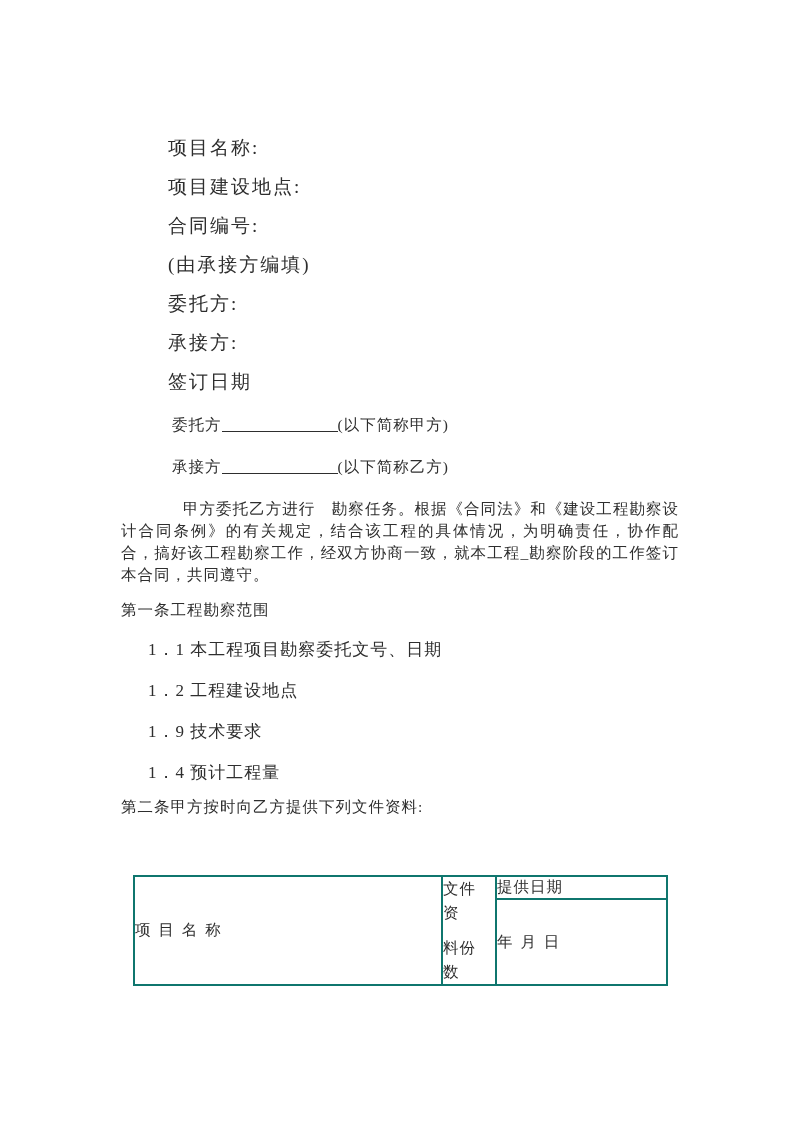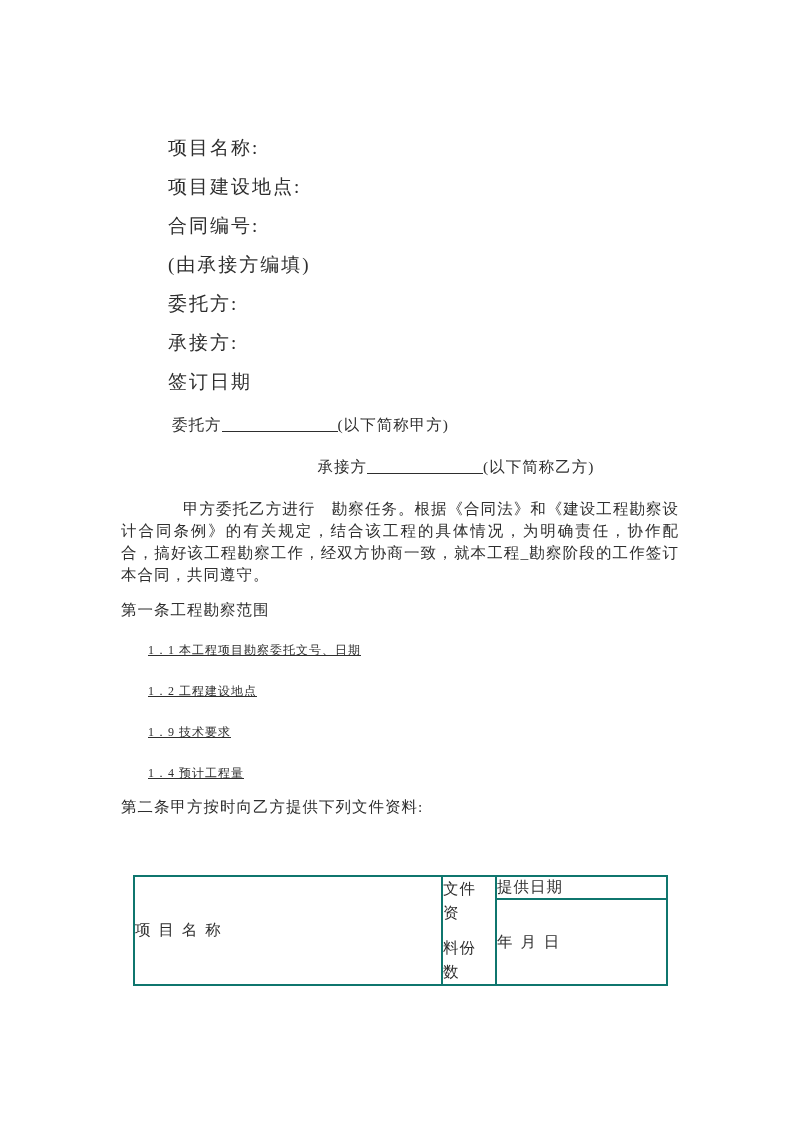--- a/index.html
+++ b/index.html
@@ -29,21 +29,21 @@
   }
   .hline.last { margin-bottom: 27px; }
 
   
   .pline {
     font-size: 15.5px; line-height: 16px;
     letter-spacing: 1px;
     margin: 0 0 26px 51px;
     white-space: nowrap;
   }
-  .pline.last { margin-bottom: 23px; text-align: center; }
+  .pline.last { margin-bottom: 23px; }
   .blank {
     display: inline-block;
     width: 116px; height: 13px;
     border-bottom: 1px solid #2e2e2e;
     vertical-align: baseline;
     margin-bottom: -2px;
   }
 
   
   .intro {
@@ -58,24 +58,23 @@
   
   .sec {
     font-size: 15.5px; line-height: 16px;
     letter-spacing: 1px;
     margin: 8px 0 24px 0;
   }
   .sec.sec2 { margin-bottom: 60px; }
 
   
   .item {
-    font-size: 12px; line-height: 16px;
+    font-size: 17px; line-height: 16px;
     letter-spacing: 1px;
     margin: 16px 0 25px 27px;
-    text-decoration: underline;
   }
   .item.last { margin-bottom: 18px; }
 
   
   table.docs {
     border-collapse: collapse;
     table-layout: fixed;
     width: 533px;
     margin-left: 12px;
   }

